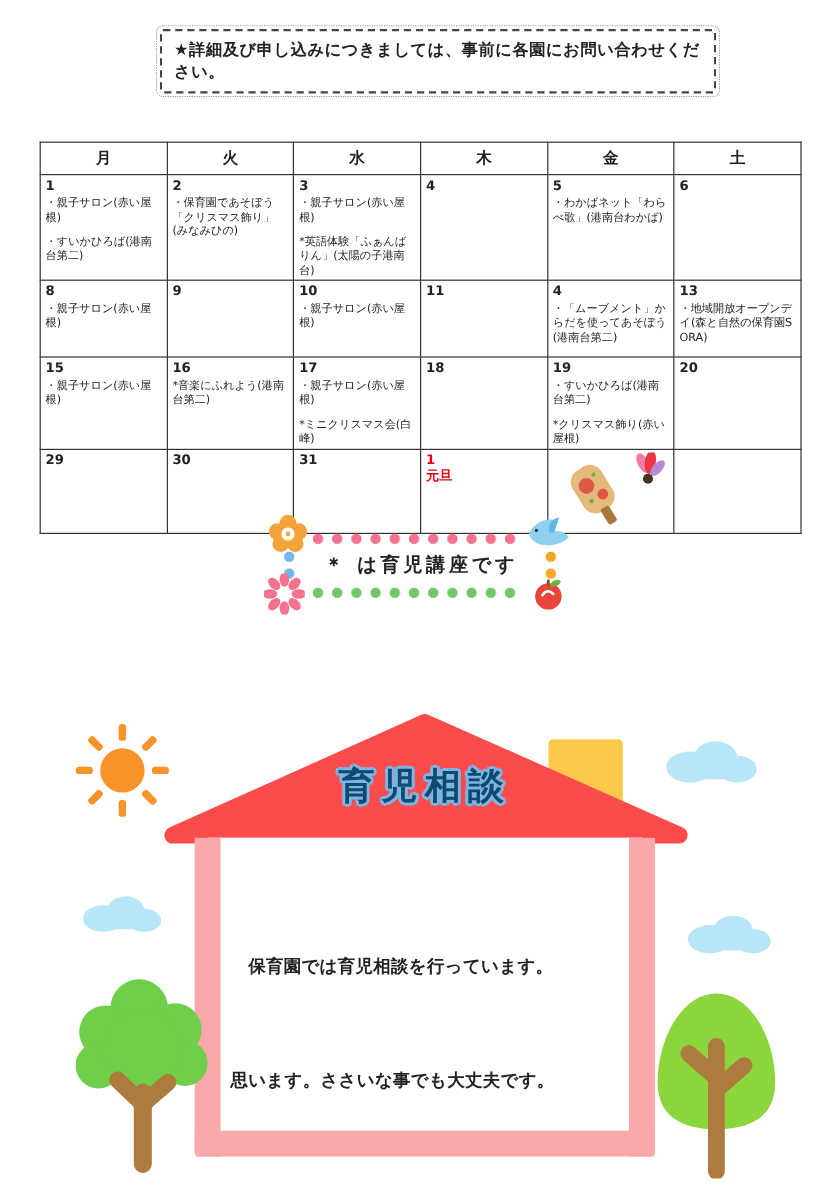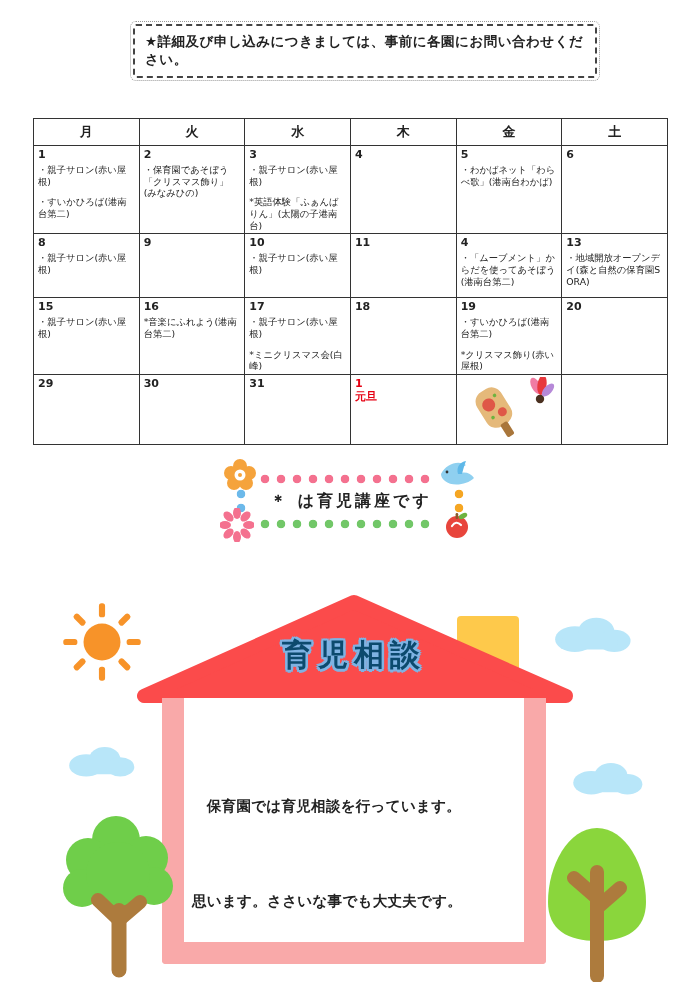--- a/index.html
+++ b/index.html
@@ -30,21 +30,21 @@
   tr.r4 td{height:43px;} tr.r5 td{height:65px;}
   .dn{font-size:11px;font-weight:bold;line-height:1.2;}
   .dn.red{color:#e60012;}
   .ev{font-size:9.3px;line-height:1.25;margin-top:3px;word-break:break-all;}
   .ev:first-of-type{margin-top:1px;}
   .ev + .ev{margin-top:9px;}
   .hagoita-wrap{position:relative;width:100%;height:100%;}
   .hagoita-wrap svg{position:absolute;right:2px;top:0;}
 
   
-  .legend{position:absolute;left:226px;top:466px;width:250px;height:70px;text-decoration:underline;}
+  .legend{position:absolute;left:226px;top:436px;width:250px;height:70px;text-decoration:underline;}
   .dots-h{position:absolute;left:34px;width:176px;height:10px;background-repeat:repeat-x;
           background-size:16px 10px;}
   .dots-pink{top:8px;background-image:radial-gradient(circle at 5px 5px,#f4718f 4px,transparent 4.6px);}
   .dots-green{top:53px;background-image:radial-gradient(circle at 5px 5px,#72c768 4px,transparent 4.6px);}
   .dots-v{position:absolute;top:23px;width:10px;height:28px;background-repeat:repeat-y;
           background-size:10px 14px;}
   .dots-blue{left:10px;background-image:radial-gradient(circle at 5px 5px,#6cb9ea 4px,transparent 4.6px);}
   .dots-orange{left:228px;background-image:radial-gradient(circle at 5px 5px,#f5a623 4px,transparent 4.6px);}
   .legend .txt{position:absolute;left:0;top:0;right:0;bottom:0;display:flex;
                align-items:center;justify-content:center;font-size:16px;font-weight:900;

